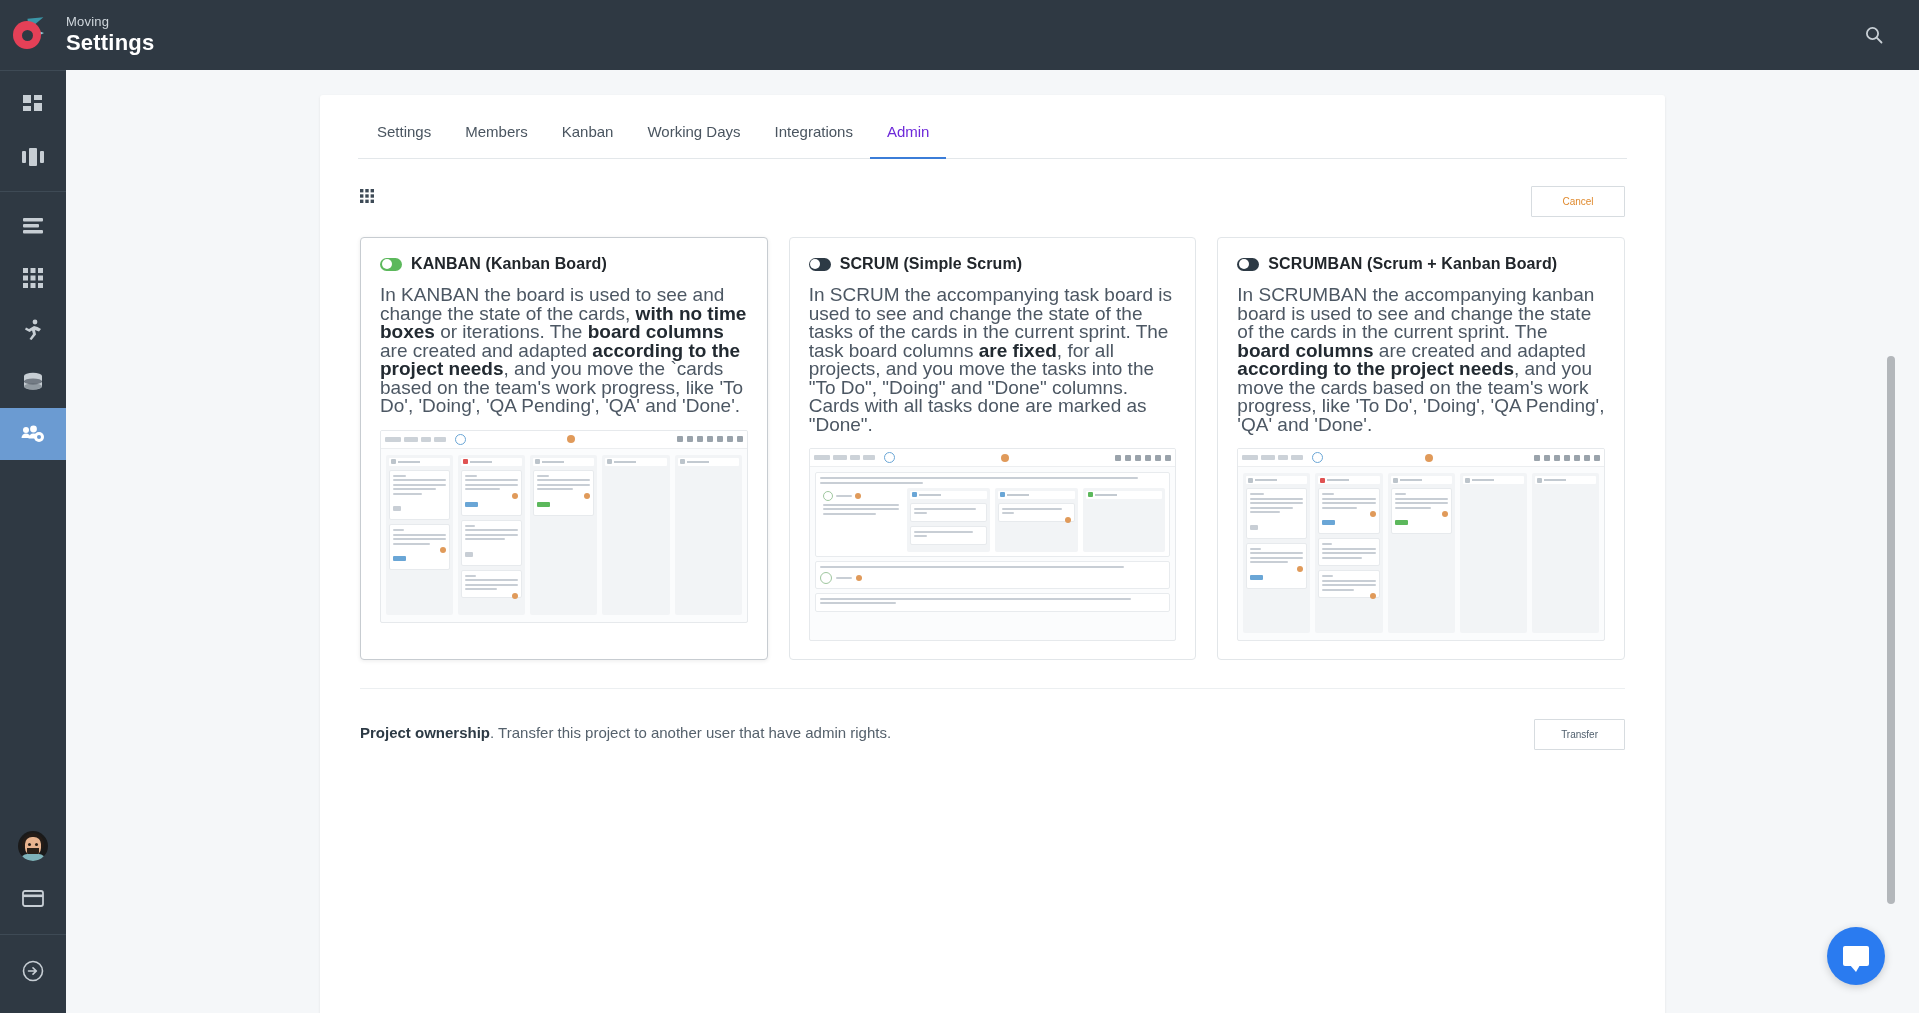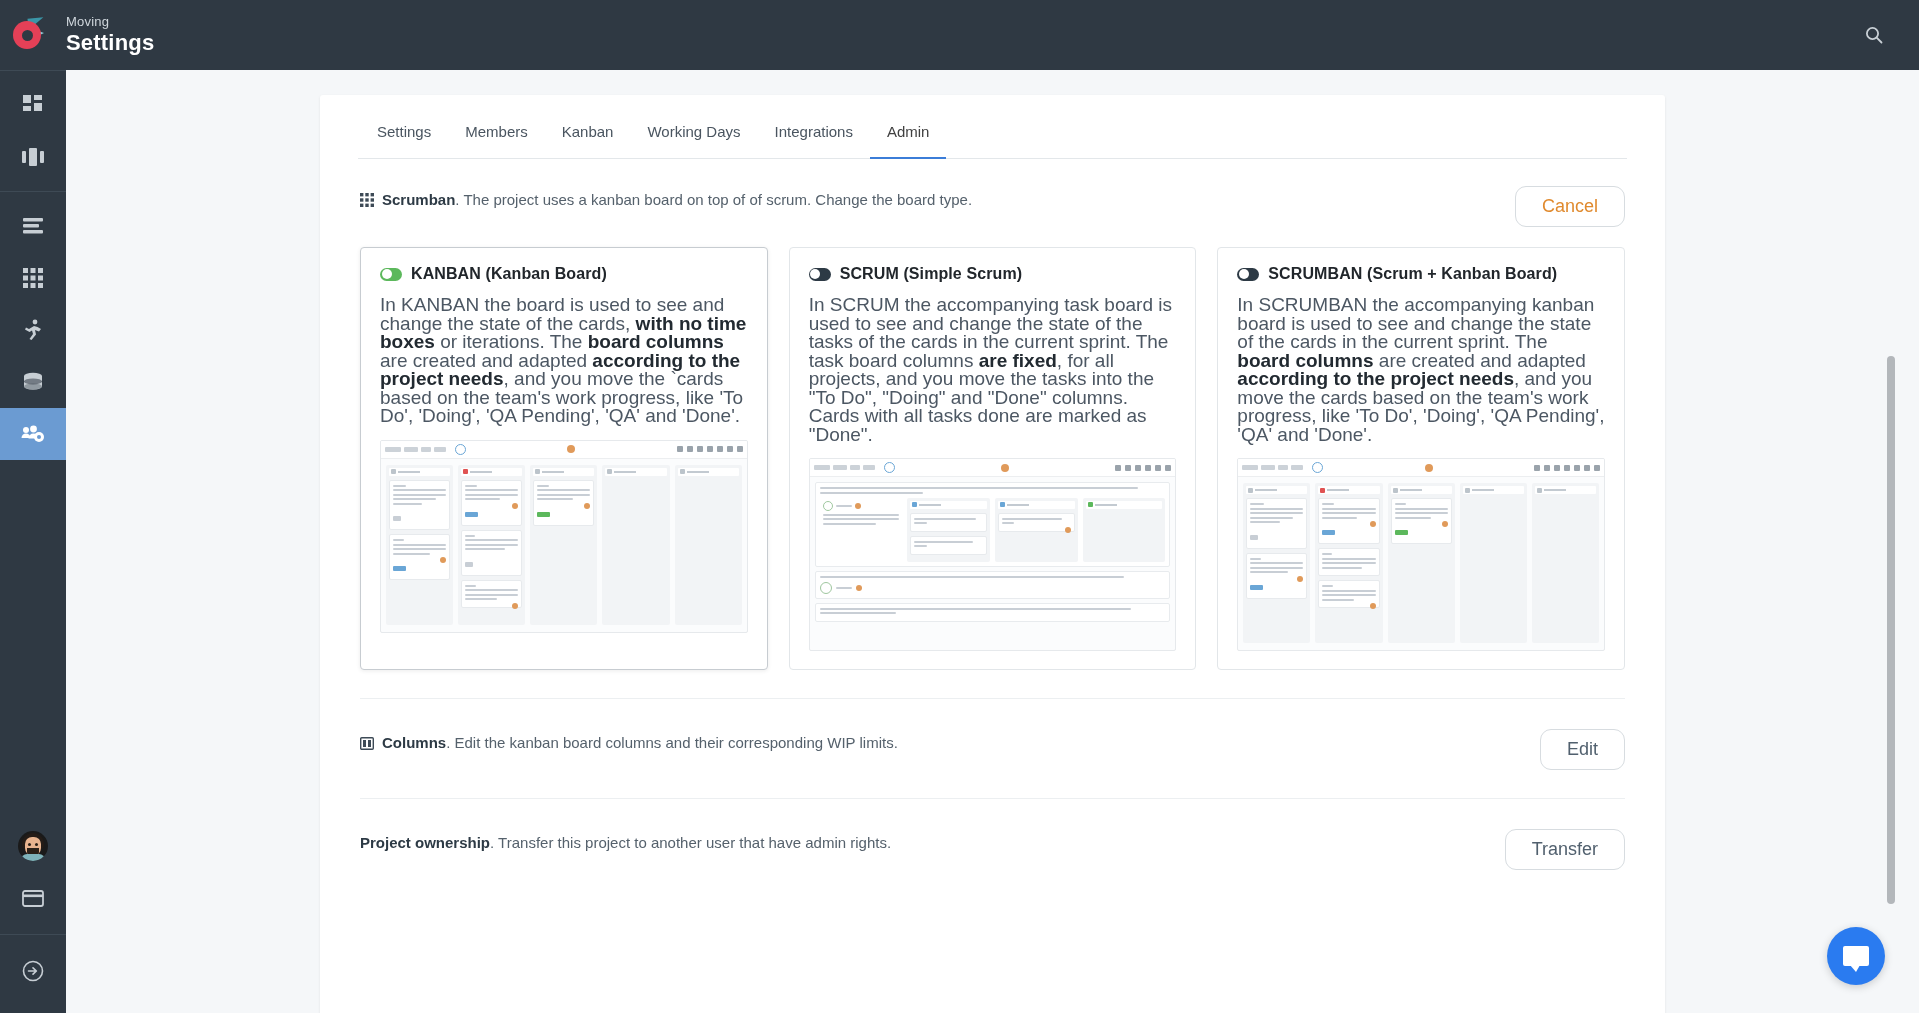--- a/index.html
+++ b/index.html
@@ -85,31 +85,31 @@
   }
   .panel-inner { padding: 0 40px; }
 
   
   .tabs { display: flex; gap: 0; border-bottom: 1px solid #e3e7ea; padding: 0 2px; margin: 0 -2px; }
   .tab {
     font-size: 15px; color: #4a5560; padding: 28px 17px 17px 17px;
     cursor: pointer; border-bottom: 2px solid transparent; margin-bottom: -1px;
     white-space: nowrap;
   }
-  .tab.active { color: #404040; border-bottom-color: #3b7dd8; text-align: right; }
+  .tab.active { color: #6d28d9; border-bottom-color: #3b7dd8; text-align: right; }
 
   
   .section { border-bottom: 1px solid #eceff1; padding: 27px 0 0 0; position: relative; }
   .section.nb { border-bottom: none; }
   .sec-head { display: flex; align-items: flex-start; justify-content: space-between; gap: 20px; }
   .sec-desc { font-size: 15px; color: #55616c; line-height: 22px; display: flex; align-items: center; gap: 8px; padding-top: 3px; }
   .sec-desc b { color: #2d3a45; font-weight: bold; }
   .btn {
-    border: 1px solid #d7dce0; background: #fff; border-radius: 11px;
-    padding: 9px 26px; font-size: 18px; color: #51606e; cursor: pointer;
+    border: 1px solid #d7dce0; background: #fff; border-radius: 1px;
+    padding: 9px 26px; font-size: 10px; color: #51606e; cursor: pointer;
     font-family: "Liberation Sans", sans-serif; white-space: nowrap;
   }
   .btn.cancel { color: #e08a2e; min-width: 94px; }
 
   
   .cards { display: flex; gap: 21px; margin-top: 20px; }
   .tcard {
     flex: 1; border: 1px solid #e2e6e9; border-radius: 4px; background: #fff;
     padding: 17px 19px 18px 19px; cursor: pointer;
   }
@@ -338,23 +338,20 @@
                   <rect x="0" y="0" width="3.4" height="3.4" fill="#3d4a56"></rect>
                     <rect x="5.3" y="0" width="3.4" height="3.4" fill="#3d4a56"></rect>
                     <rect x="10.6" y="0" width="3.4" height="3.4" fill="#3d4a56"></rect>
                   <rect x="0" y="5.3" width="3.4" height="3.4" fill="#3d4a56"></rect>
                     <rect x="5.3" y="5.3" width="3.4" height="3.4" fill="#3d4a56"></rect>
                     <rect x="10.6" y="5.3" width="3.4" height="3.4" fill="#3d4a56"></rect>
                   <rect x="0" y="10.6" width="3.4" height="3.4" fill="#3d4a56"></rect>
                     <rect x="5.3" y="10.6" width="3.4" height="3.4" fill="#3d4a56"></rect>
                     <rect x="10.6" y="10.6" width="3.4" height="3.4" fill="#3d4a56"></rect>
                 </svg>
-                <span>
-                  <b>Scrumban</b><span>. The project uses a kanban board on top of of scrum. Change the board type.</span>
-                </span>
               </div>
               <button class="btn cancel">Cancel</button>
             </div>
 
             <div class="cards">
 
               <div class="tcard selected">
                 <div class="tcard-head">
                   <div class="toggle on">
                       <div class="knob"></div>
@@ -603,35 +600,20 @@
                         </div>
                       </div>
                   </div>
                 </div>
               </div>
 
             </div>
 
           </div>
 
-          <div class="section sec-pad" style="padding-top:30px;">
-            <div class="sec-head">
-              <div class="sec-desc">
-                <svg width="14" height="13" viewBox="0 0 14 13" style="flex:0 0 14px;">
-                  <rect x="0.7" y="0.7" width="12.6" height="11.6" rx="1" fill="none" stroke="#3d4a56" stroke-width="1.4"></rect>
-                  <rect x="3" y="3" width="3" height="7" fill="#3d4a56"></rect>
-                  <rect x="8" y="3" width="3" height="7" fill="#3d4a56"></rect>
-                </svg>
-                <span>
-                  <b>Columns</b><span>. Edit the kanban board columns and their corresponding WIP limits.</span>
-                </span>
-              </div>
-              <button class="btn">Edit</button>
-            </div>
-          </div>
 
           <div class="section nb sec-pad-lg" style="padding-top:30px;">
             <div class="sec-head">
               <div class="sec-desc">
                 <span>
                   <b>Project ownership</b><span>. Transfer this project to another user that have admin rights.</span>
                 </span>
               </div>
               <button class="btn">Transfer</button>
             </div>

